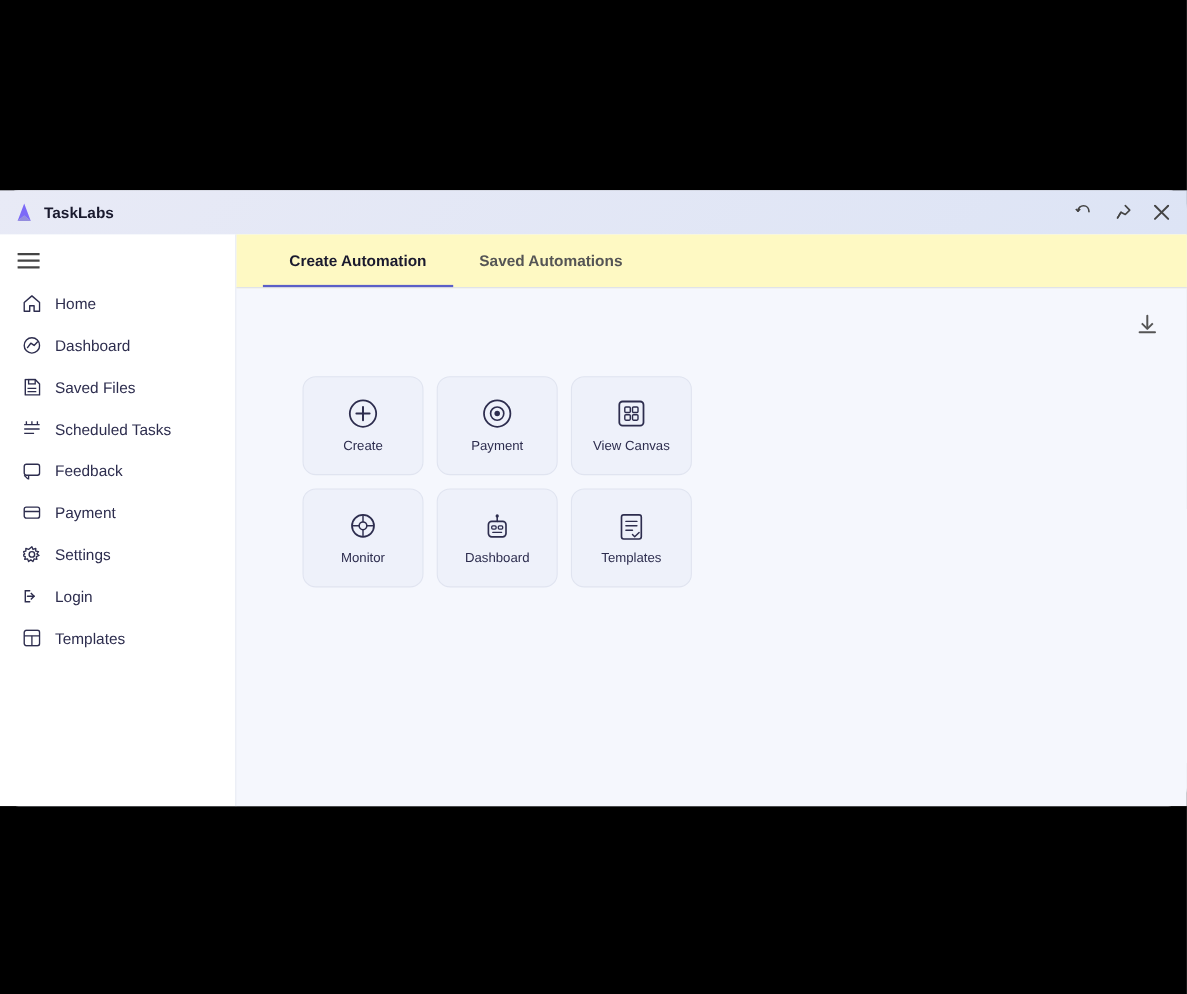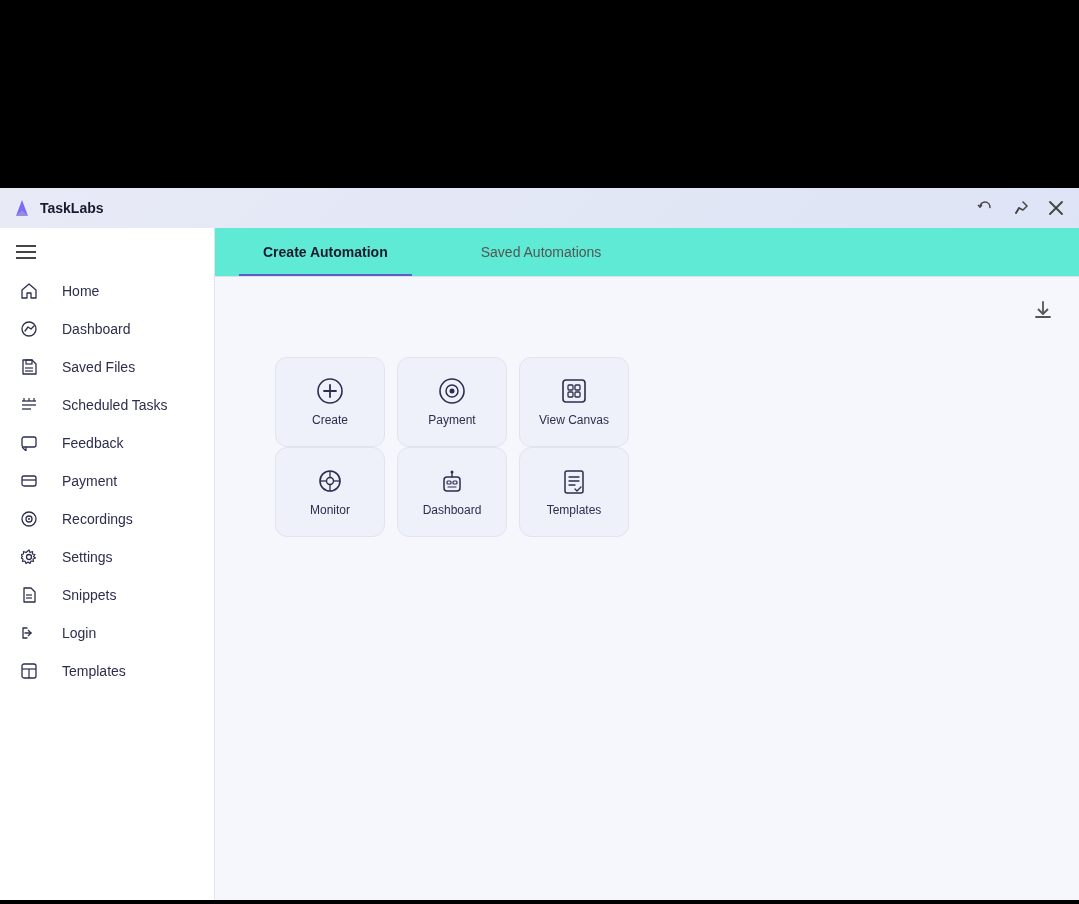--- a/index.html
+++ b/index.html
@@ -6,24 +6,24 @@
     body {
       background: #000;
       width: 1079px;
       height: 904px;
       font-family: -apple-system, BlinkMacSystemFont, 'Segoe UI', sans-serif;
       overflow: hidden;
     }
 
     .app-window {
       position: absolute;
-      top: 188px;
+      top: 173px;
       left: 0;
       width: 1079px;
-      height: 712px;
+      height: 560px;
       background: #f0f3fa;
       display: flex;
       flex-direction: column;
       border-radius: 17px;
     }
 
     
     .title-bar {
       height: 40px;
       background: linear-gradient(135deg, #e8eaf6 0%, #dde4f5 100%);
@@ -88,21 +88,21 @@
     .sidebar-menu-icon {
       padding: 0 16px 12px;
       cursor: pointer;
       color: #555;
       font-size: 18px;
     }
 
     .sidebar-item {
       display: flex;
       align-items: center;
-      gap: 24px;
+      gap: 12px;
       padding: 10px 20px;
       cursor: pointer;
       color: #2d2d4e;
       font-size: 14px;
       font-weight: 400;
       transition: background 0.15s;
     }
 
     .sidebar-icon {
       width: 18px;
@@ -120,29 +120,28 @@
       display: flex;
       flex-direction: column;
       background: #f5f7fd;
     }
 
     
     .tabs-bar {
       display: flex;
       align-items: center;
       border-bottom: 1px solid #dde0ee;
-      background: #5eead4;
+      background: #fef9c3;
       padding: 0 24px;
-      gap: 45px;
     }
 
     .tab {
       padding: 16px 24px 14px;
       font-size: 14px;
-      font-weight: 400;
+      font-weight: 700;
       color: #555;
       cursor: pointer;
       border-bottom: 2px solid transparent;
       position: relative;
     }
 
     .tab.active {
       color: #1a1a2e;
       font-weight: 600;
       border-bottom: 2px solid #5b5fc7;
@@ -169,20 +168,21 @@
       cursor: pointer;
       color: #555;
       font-size: 18px;
       border-radius: 6px;
     }
 
     
     .action-grid {
       display: flex;
       flex-direction: column;
+      gap: 12px;
       margin-top: 60px;
       margin-left: 40px;
     }
 
     .action-row {
       display: flex;
       gap: 12px;
     }
 
     .action-card {
@@ -324,51 +324,31 @@
       <div class="sidebar-item">
         <span class="sidebar-icon">
           <svg width="16" height="16" viewBox="0 0 16 16" fill="none">
             <rect x="1" y="3" width="14" height="10" rx="2" stroke="#2d2d4e" stroke-width="1.3" fill="none"></rect>
             <line x1="1" y1="7" x2="15" y2="7" stroke="#2d2d4e" stroke-width="1.3"></line>
           </svg>
         </span>
         <span>Payment</span>
       </div>
 
-      <div class="sidebar-item">
-        <span class="sidebar-icon">
-          <svg width="16" height="16" viewBox="0 0 16 16" fill="none">
-            <circle cx="8" cy="8" r="7" stroke="#2d2d4e" stroke-width="1.3" fill="none"></circle>
-            <circle cx="8" cy="8" r="3" stroke="#2d2d4e" stroke-width="1.3" fill="none"></circle>
-            <circle cx="8" cy="8" r="1" fill="#2d2d4e"></circle>
-          </svg>
-        </span>
-        <span>Recordings</span>
-      </div>
 
       <div class="sidebar-item">
         <span class="sidebar-icon">
           <svg width="16" height="16" viewBox="0 0 16 16" fill="none">
             <circle cx="8" cy="8" r="2.5" stroke="#2d2d4e" stroke-width="1.3" fill="none"></circle>
             <path d="M8 1 L9 3.5 L11.5 2.5 L11.5 5 L14 5.5 L12.5 7.5 L14.5 9 L12 10 L12.5 12.5 L10 12 L9 14.5 L7 13 L5 14.5 L4 12 L1.5 12.5 L2 10 L-.5 9 L1.5 7.5 L0 5.5 L2.5 5 L2.5 2.5 L5 3.5 Z" stroke="#2d2d4e" stroke-width="1.2" fill="none" stroke-linejoin="round"></path>
           </svg>
         </span>
         <span>Settings</span>
       </div>
 
-      <div class="sidebar-item">
-        <span class="sidebar-icon">
-          <svg width="16" height="16" viewBox="0 0 16 16" fill="none">
-            <path d="M3 1 H10 L14 5 V15 H3 Z" stroke="#2d2d4e" stroke-width="1.3" fill="none" stroke-linejoin="round"></path>
-            <line x1="5" y1="8" x2="11" y2="8" stroke="#2d2d4e" stroke-width="1.2"></line>
-            <line x1="5" y1="11" x2="11" y2="11" stroke="#2d2d4e" stroke-width="1.2"></line>
-          </svg>
-        </span>
-        <span>Snippets</span>
-      </div>
 
       <div class="sidebar-item">
         <span class="sidebar-icon">
           <svg width="16" height="16" viewBox="0 0 16 16" fill="none">
             <path d="M10 8 L4 8" stroke="#2d2d4e" stroke-width="1.3" stroke-linecap="round"></path>
             <polyline points="7,5 10,8 7,11" fill="none" stroke="#2d2d4e" stroke-width="1.3" stroke-linejoin="round"></polyline>
             <path d="M6 3 H2 V13 H6" stroke="#2d2d4e" stroke-width="1.3" fill="none" stroke-linecap="round"></path>
           </svg>
         </span>
         <span>Login</span>

